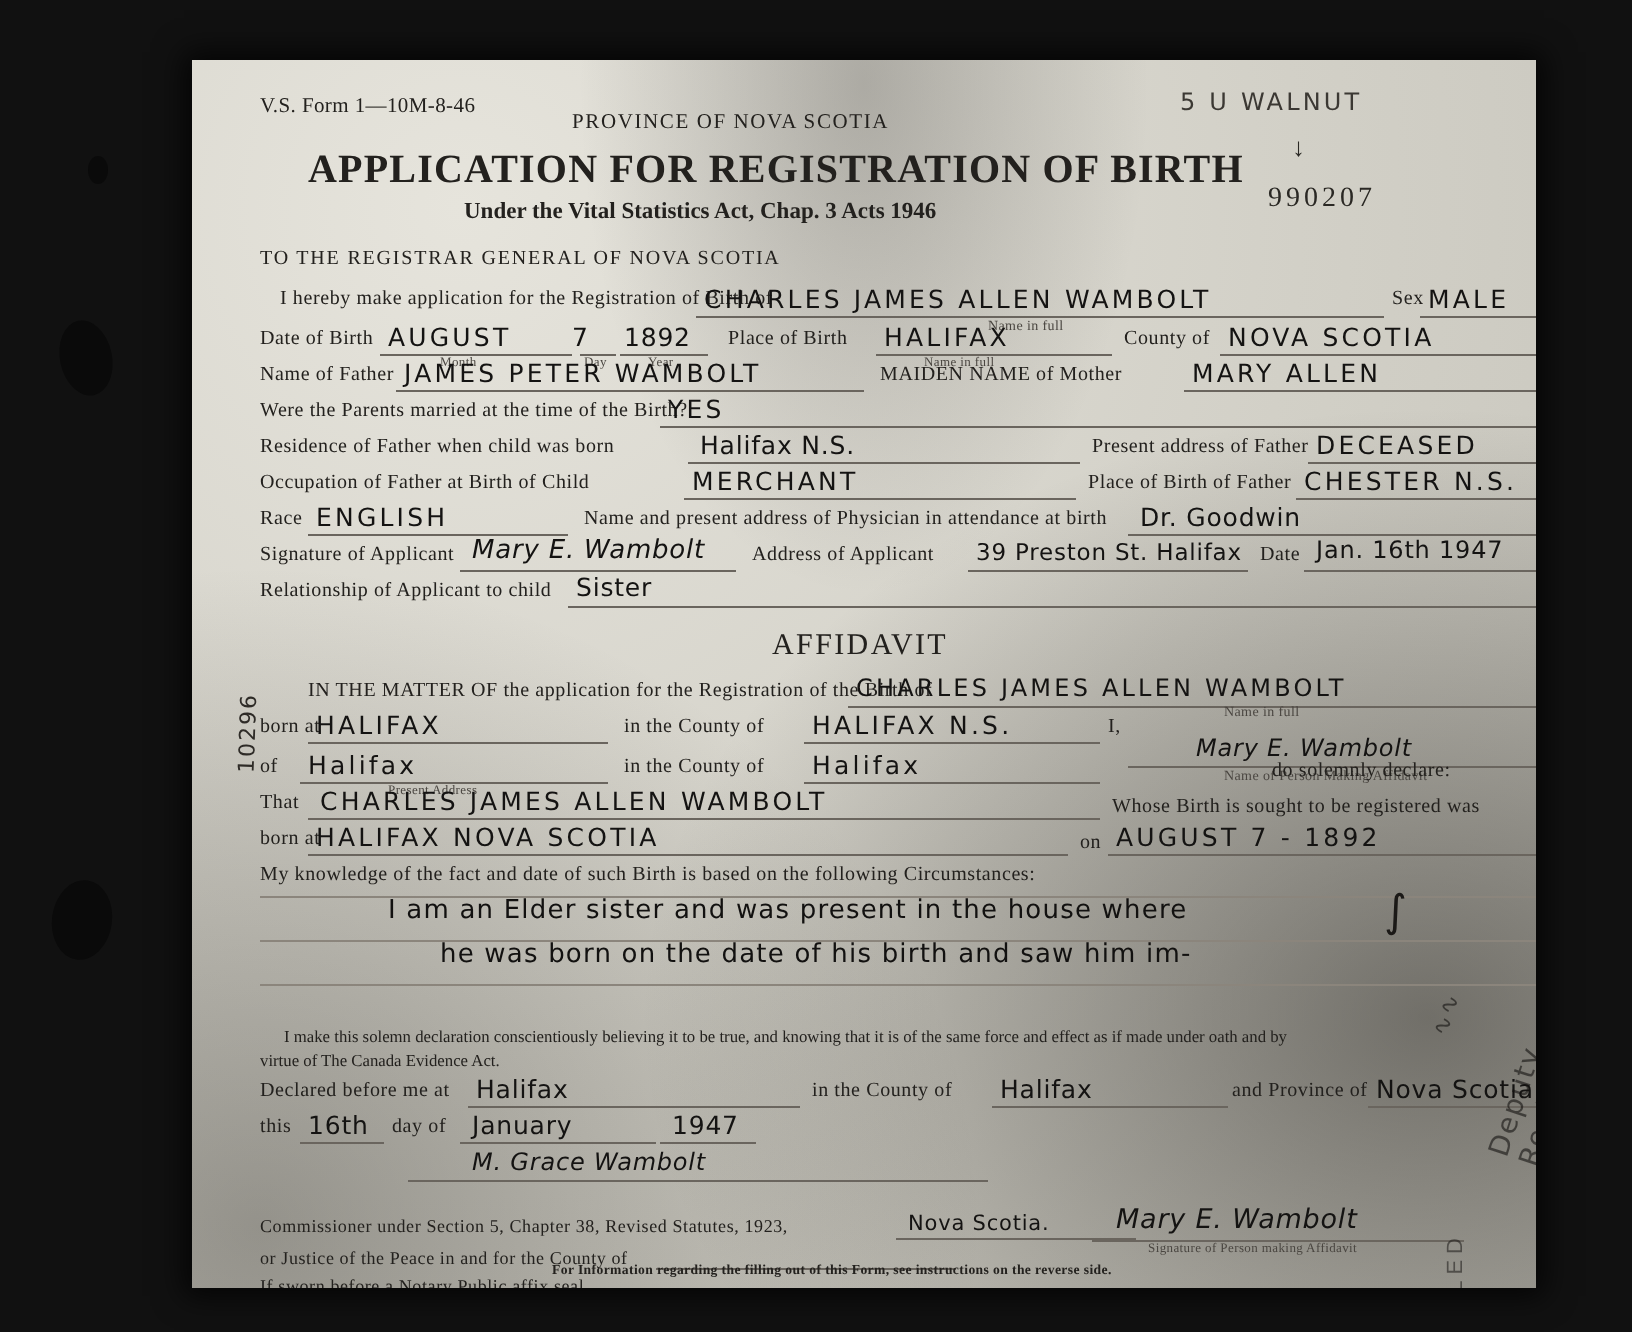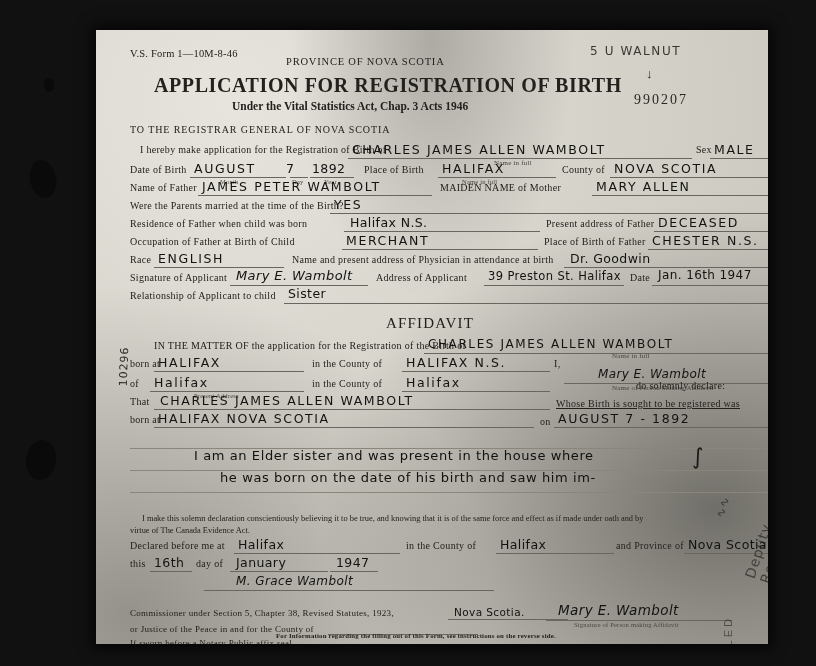--- a/index.html
+++ b/index.html
@@ -193,29 +193,30 @@
       <div class="line" style="left:54px;top:361px;width:154px;"></div>
       <div class="t print tiny" style="left:98px;top:362px;">Present Address</div>
       <div class="t print sec" style="left:216px;top:348px;">in the County of</div>
       <div class="t hand sp" style="left:310px;top:345px;font-size:12.5px;">Halifax</div>
       <div class="line" style="left:306px;top:361px;width:148px;"></div>
       <div class="t print sec" style="left:540px;top:350px;">do solemnly declare:</div>
 
       <div class="t print sec" style="left:34px;top:366px;">That</div>
       <div class="t hand sp" style="left:64px;top:363px;font-size:12.5px;">CHARLES JAMES ALLEN WAMBOLT</div>
       <div class="line" style="left:58px;top:379px;width:396px;"></div>
-      <div class="t print sec" style="left:460px;top:368px;text-decoration:underline;">Whose Birth is sought to be registered was</div>
+      <div class="t print sec" style="left:460px;top:368px;">Whose Birth is sought to be registered was</div>
 
       <div class="t print sec" style="left:34px;top:384px;">born at</div>
       <div class="t hand sp" style="left:62px;top:381px;font-size:12.5px;">HALIFAX NOVA SCOTIA</div>
       <div class="line" style="left:58px;top:397px;width:380px;"></div>
       <div class="t print sec" style="left:444px;top:386px;">on</div>
       <div class="t hand sp" style="left:462px;top:381px;font-size:12.5px;">AUGUST 7 - 1892</div>
       <div class="line" style="left:458px;top:397px;width:214px;"></div>
 
+      <div class="t print sec" style="left:34px;top:402px;">My knowledge of the fact and date of such Birth is based on the following Circumstances:</div>
       <div class="line faint" style="left:34px;top:418px;width:638px;"></div>
       <div class="line faint" style="left:34px;top:440px;width:638px;"></div>
       <div class="line faint" style="left:34px;top:462px;width:638px;"></div>
 
       <div class="t stmt" style="left:98px;top:418px;">I am an Elder sister and was present in the house where</div>
       <div class="t stmt" style="left:124px;top:440px;">he was born on the date of his birth and saw him im-</div>
       <div class="sigcurl" style="left:596px;top:414px;">∫</div>
 
       <div class="t print" style="left:46px;top:484px;font-size:8.4px;">I make this solemn declaration conscientiously believing it to be true, and knowing that it is of the same force and effect as if made under oath and by</div>
       <div class="t print" style="left:34px;top:496px;font-size:8.4px;">virtue of The Canada Evidence Act.</div>

